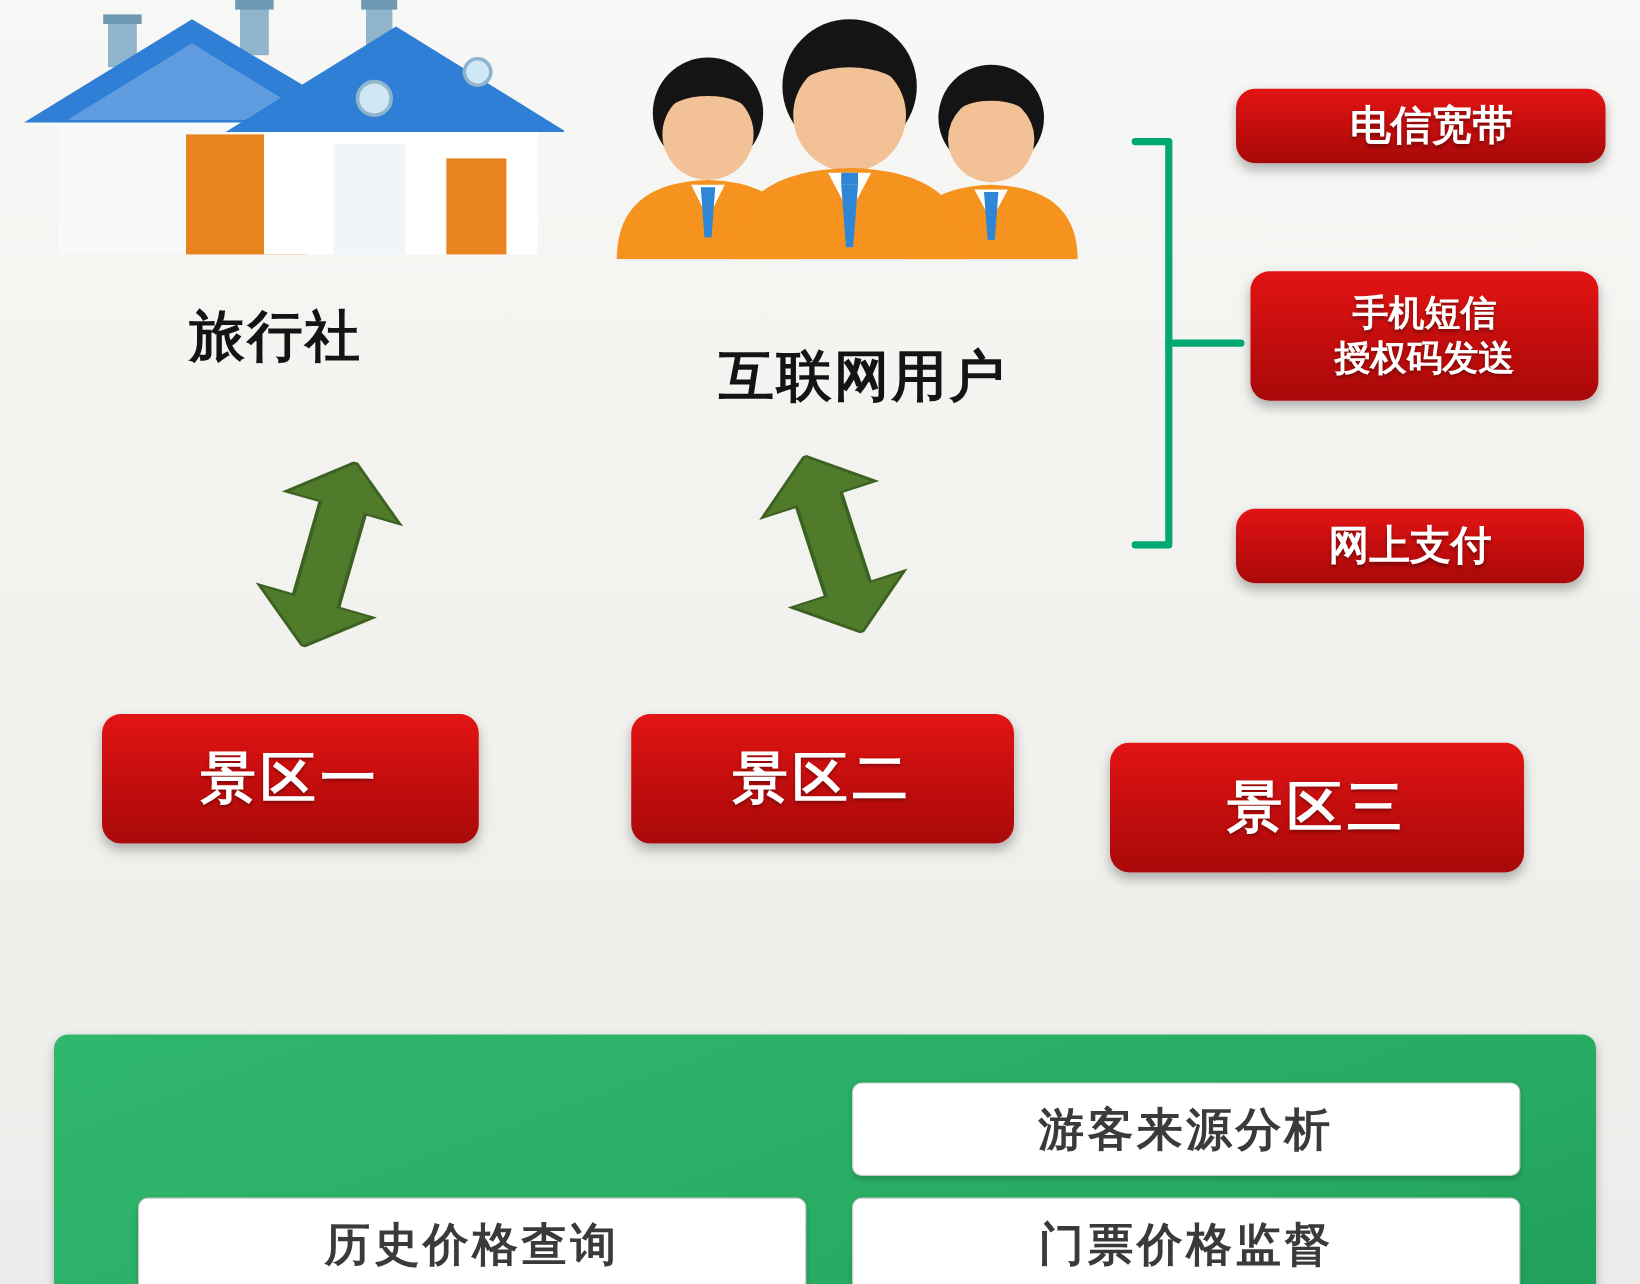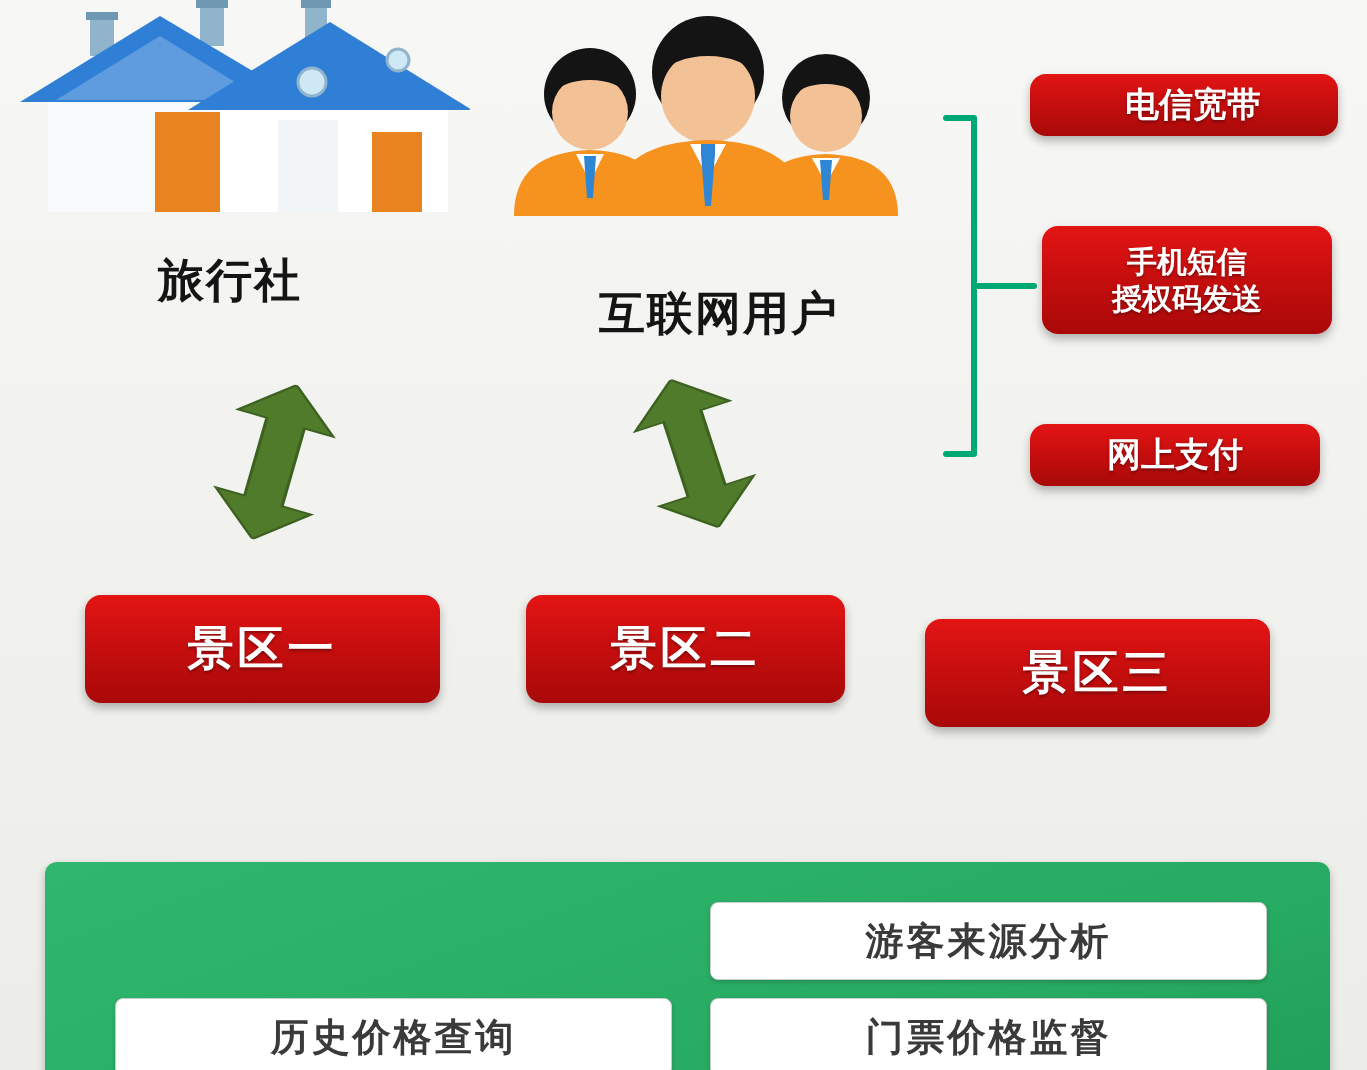--- a/index.html
+++ b/index.html
@@ -122,21 +122,21 @@
     <svg width="105" height="160" viewBox="0 0 70 170" preserveAspectRatio="none">
       <path d="M35,0 L68,42 L48,42 L48,128 L68,128 L35,170 L2,128 L22,128 L22,42 L2,42 Z" fill="#4f7b2a" stroke="#3c6120" stroke-width="2"></path>
     </svg>
   </div>
   <div class="abs" style="left:642px;top:376px;width:105px;height:155px;transform:rotate(-18deg);">
     <svg width="105" height="155" viewBox="0 0 70 170" preserveAspectRatio="none">
       <path d="M35,0 L68,42 L48,42 L48,128 L68,128 L35,170 L2,128 L22,128 L22,42 L2,42 Z" fill="#4f7b2a" stroke="#3c6120" stroke-width="2"></path>
     </svg>
   </div>
 
-  <div class="abs redbox area" style="left:85px;width:355px;">景区一</div>
+  <div class="abs redbox area" style="left:85px;width:314px;">景区一</div>
   <div class="abs redbox area" style="left:526px;width:319px;">景区二</div>
   <div class="abs redbox area" style="left:925px;width:345px;margin-top:24px;">景区三</div>
 
 
   <div class="abs greenpanel">
     <div class="whitebox" style="left:665px;top:40px;">游客来源分析</div>
     <div class="whitebox" style="left:70px;top:136px;">历史价格查询</div>
     <div class="whitebox" style="left:665px;top:136px;">门票价格监督</div>
   </div>
 

